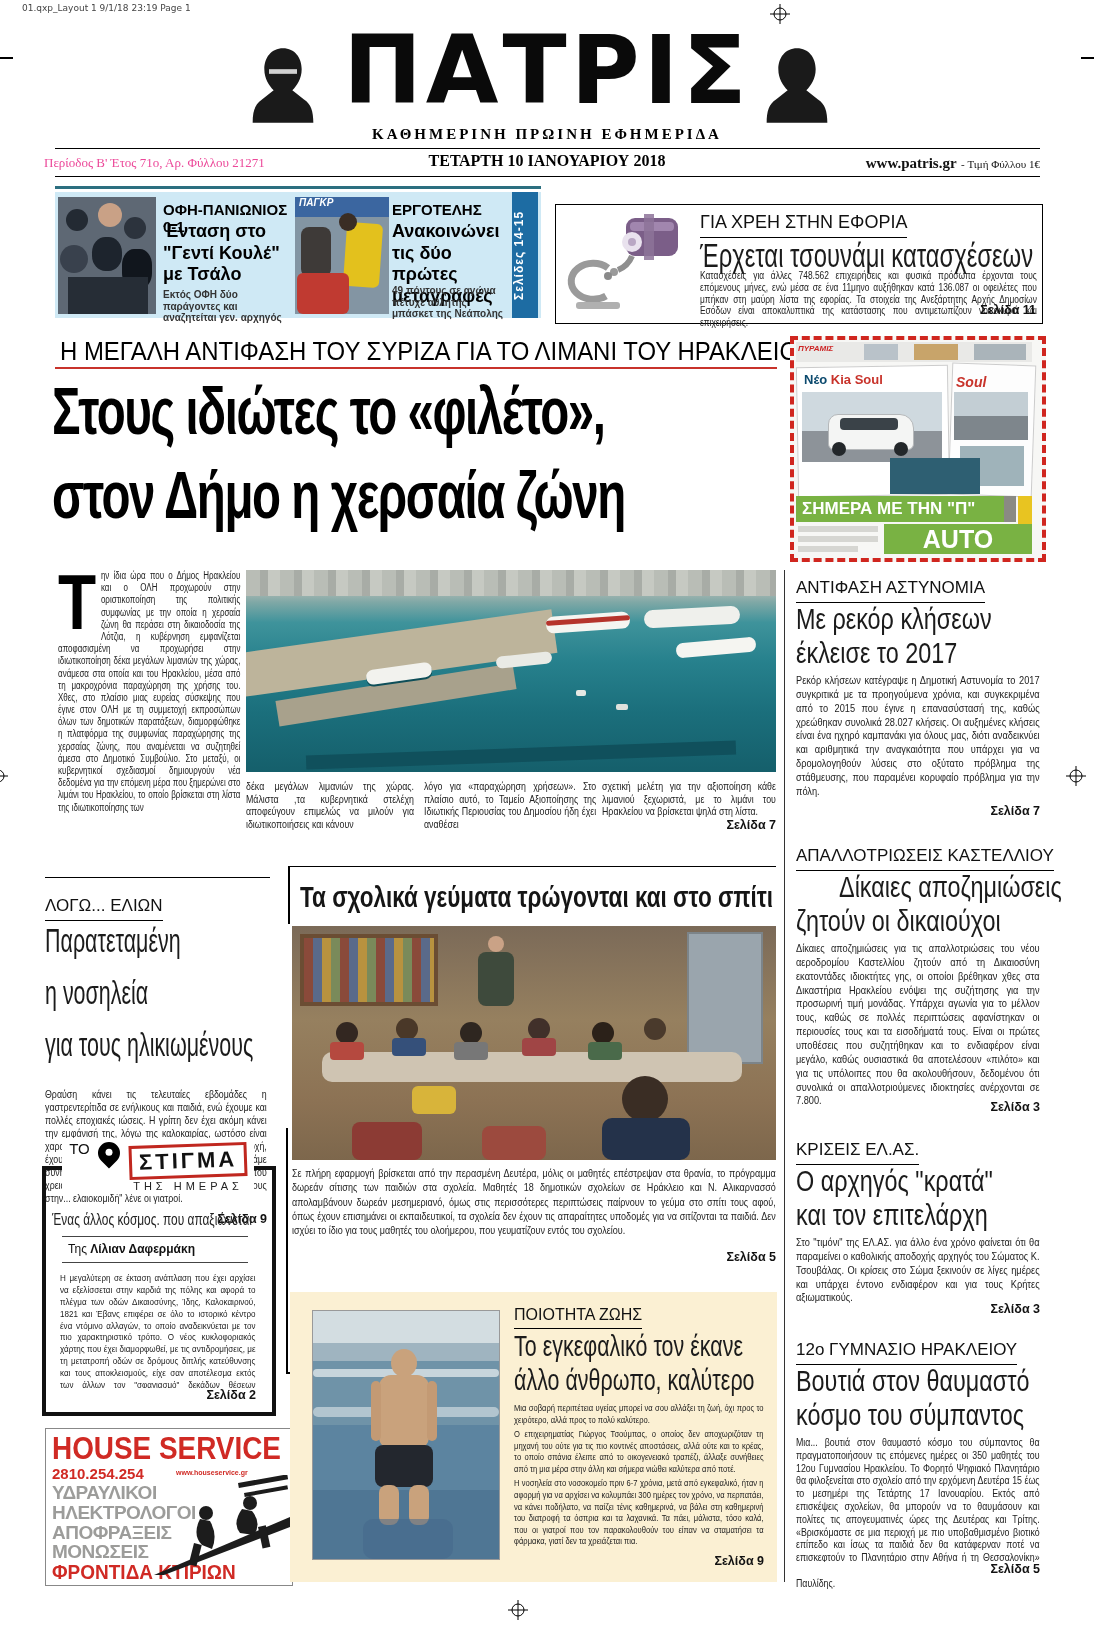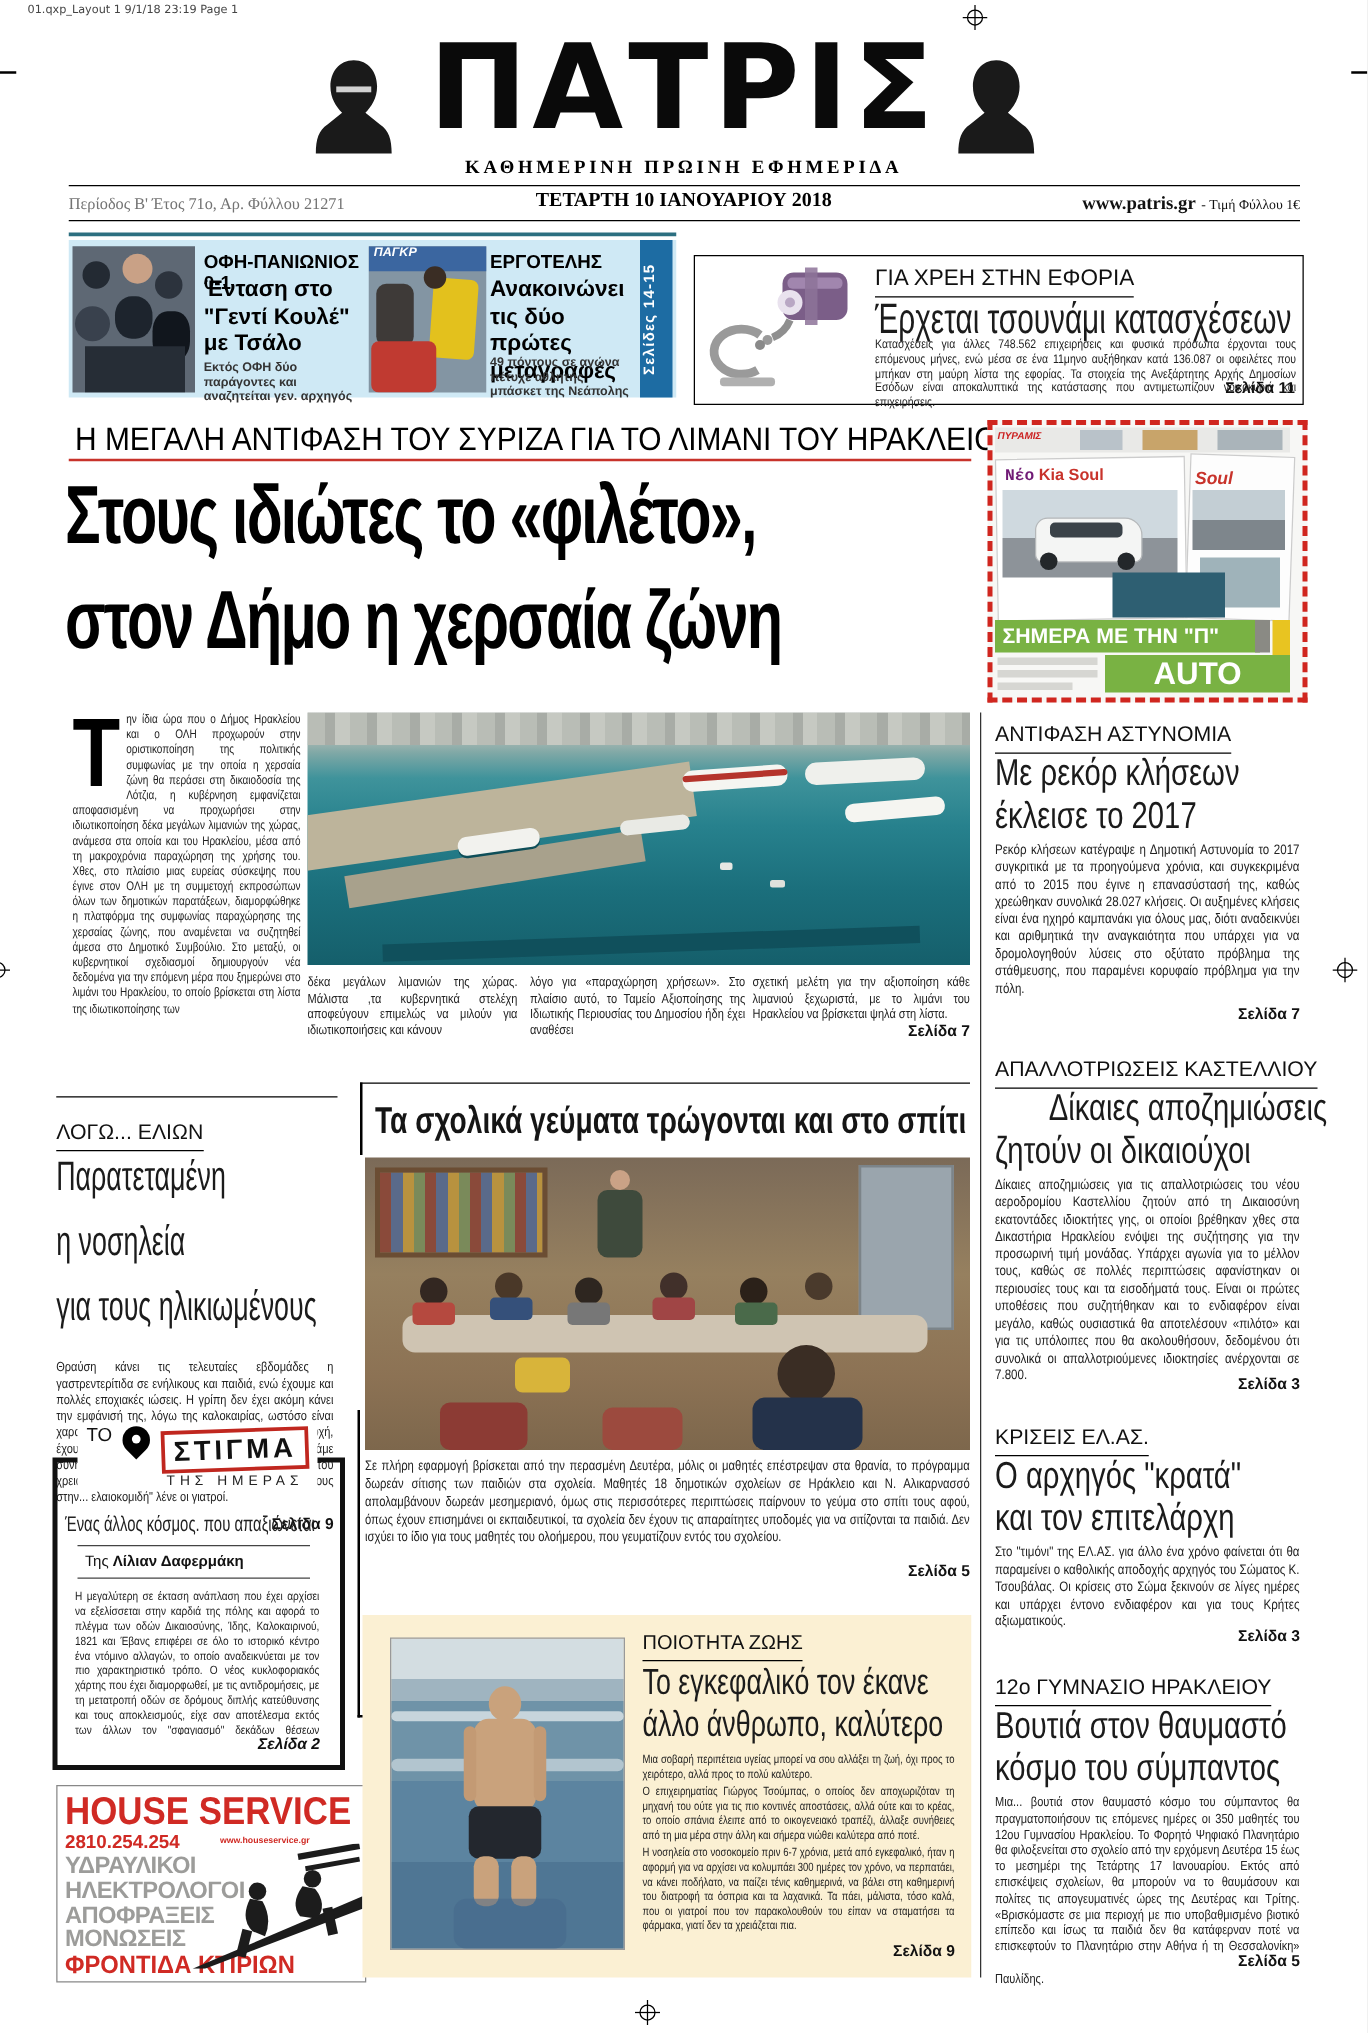--- a/index.html
+++ b/index.html
@@ -57,21 +57,21 @@
   <svg class="s" style="left:248px;top:40px;" width="70" height="84" viewBox="0 0 60 70">
       <path d="M30 6 C40 6 46 14 46 24 C46 32 42 38 38 42 L48 50 C54 54 56 60 56 70 L4 70 C4 60 6 54 12 50 L22 42 C18 38 14 32 14 24 C14 14 20 6 30 6 Z" fill="#1a1a1a"></path>
       <rect x="18" y="24" width="24" height="4" fill="#fff" opacity=".8"></rect>
     </svg>
   <svg class="s" style="left:762px;top:40px;" width="70" height="84" viewBox="0 0 60 70">
       <path d="M30 6 C40 6 46 14 46 24 C46 32 42 38 38 42 L48 50 C54 54 56 60 56 70 L4 70 C4 60 6 54 12 50 L22 42 C18 38 14 32 14 24 C14 14 20 6 30 6 Z" fill="#1a1a1a"></path>
     </svg>
   <div class="s" style="left:0;top:16px;width:1094px;text-align:center;font-family:'DejaVu Sans',sans-serif;font-weight:900;font-size:94px;letter-spacing:4px;color:#0a0a0a;">ΠΑΤΡΙΣ</div>
   <div class="s serif" style="left:0;top:126px;width:1094px;text-align:center;font-weight:bold;font-size:15px;letter-spacing:3px;color:#000;">ΚΑΘΗΜΕΡΙΝΗ ΠΡΩΙΝΗ ΕΦΗΜΕΡΙΔΑ</div>
   <div class="s rule" style="left:55px;top:148px;width:985px;height:1px;"></div>
-  <div class="s serif" style="left:55px;top:155px;font-size:13px;color:#737373;">Περίοδος Β' Έτος 71ο, Αρ. Φύλλου 21271</div>
+  <div class="s serif" style="left:44px;top:155px;font-size:13px;color:#ec4899;">Περίοδος Β' Έτος 71ο, Αρ. Φύλλου 21271</div>
   <div class="s serif" style="left:0;top:152px;width:1094px;text-align:center;font-weight:bold;font-size:16px;color:#000;">ΤΕΤΑΡΤΗ 10 ΙΑΝΟΥΑΡΙΟΥ 2018</div>
   <div class="s" style="left:860px;top:154px;width:180px;text-align:right;"><span class="serif" style="font-weight:bold;font-size:15px;">www.patris.gr</span> <span class="serif" style="font-size:11px;">- Τιμή Φύλλου 1€</span></div>
   <div class="s rule" style="left:55px;top:176px;width:985px;height:1px;"></div>
   <div class="s" style="left:55px;top:186px;width:486px;height:3px;background:#2c6f80;"></div>
 
   <div class="s" style="left:55px;top:192px;width:486px;height:126px;background:#cfe9f5;"></div>
   <div class="s photo" style="left:58px;top:197px;width:98px;height:117px;background:#5e6874;">
     <div class="s" style="left:8px;top:12px;width:22px;height:22px;border-radius:50%;background:#232a33;"></div>
     <div class="s" style="left:40px;top:6px;width:24px;height:24px;border-radius:50%;background:#c9a186;"></div>
     <div class="s" style="left:66px;top:20px;width:22px;height:22px;border-radius:50%;background:#2c333d;"></div>
@@ -121,21 +121,21 @@
   <div class="s" style="left:52px;top:462px;"><span class="cx hl-main">στον Δήμο η χερσαία ζώνη</span></div>
 
   <div class="s photo" style="left:790px;top:336px;width:248px;height:218px;border:4px dashed #d0261f;background:#f7f7f5;">
     <div class="s" style="left:2px;top:2px;width:236px;height:20px;background:#e9e9e7;"></div>
     <div class="s" style="left:4px;top:4px;font-size:8px;font-weight:bold;font-style:italic;color:#c22;">ΠΥΡΑΜΙΣ</div>
     <div class="s" style="left:70px;top:4px;width:34px;height:16px;background:#b9c2c9;"></div>
     <div class="s" style="left:120px;top:4px;width:44px;height:16px;background:#c8a46a;"></div>
     <div class="s" style="left:180px;top:4px;width:52px;height:16px;background:#aab4ba;"></div>
     <div class="s" style="left:3px;top:26px;width:150px;height:128px;background:#ffffff;border:1px solid #ccc;transform:rotate(-1deg);"></div>
     <div class="s" style="left:156px;top:24px;width:82px;height:130px;background:#fdfdfd;border:1px solid #ccc;transform:rotate(2deg);"></div>
-    <div class="s" style="left:10px;top:32px;font-size:13px;font-weight:bold;"><span style="color:#701a75;font-family:Liberation Mono, monospace;">Νέο</span> <span style="color:#c8332b;">Kia Soul</span></div>
+    <div class="s" style="left:10px;top:32px;font-size:13px;font-weight:bold;"><span style="color:#0c4a6e;">Νέο</span> <span style="color:#c8332b;">Kia Soul</span></div>
     <div class="s" style="left:162px;top:34px;font-size:14px;font-weight:bold;font-style:italic;color:#c8332b;">Soul</div>
     <div class="s" style="left:8px;top:52px;width:140px;height:70px;background:linear-gradient(180deg,#cfd9df 0 55%,#8d9399 55% 100%);">
       <div class="s" style="left:26px;top:22px;width:84px;height:34px;background:#f4f5f4;border-radius:10px 14px 6px 6px;border:1px solid #b5b8ba;"></div>
       <div class="s" style="left:38px;top:26px;width:58px;height:12px;background:#3a4248;border-radius:4px;"></div>
       <div class="s" style="left:30px;top:50px;width:14px;height:14px;border-radius:50%;background:#23272a;"></div>
       <div class="s" style="left:92px;top:50px;width:14px;height:14px;border-radius:50%;background:#23272a;"></div>
     </div>
     <div class="s" style="left:160px;top:52px;width:74px;height:48px;background:linear-gradient(180deg,#c3ced4 0 50%,#7e868c 50%);"></div>
     <div class="s" style="left:166px;top:106px;width:64px;height:40px;background:#9fb3ba;"></div>
     <div class="s" style="left:96px;top:118px;width:90px;height:36px;background:#2e5f72;"></div>
@@ -227,21 +227,21 @@
     <span style="display:inline-block;border:3px solid #c0271f;color:#111;font-weight:bold;font-size:22px;letter-spacing:3px;padding:1px 7px;transform:rotate(-2deg);background:#fff;">ΣΤΙΓΜΑ</span>
     <div style="font-size:11px;letter-spacing:4px;color:#222;margin-top:2px;padding-left:60px;">ΤΗΣ ΗΜΕΡΑΣ</div>
   </div>
   <div class="s" style="left:52px;top:1210px;width:206px;text-align:center;"><span class="cx" style="font-size:17px;color:#222;transform:scaleX(.7);">Ένας άλλος κόσμος. που απαξιώνεται</span></div>
   <div class="s" style="left:62px;top:1236px;width:186px;height:1px;background:#444;"></div>
   <div class="s" style="left:68px;top:1242px;font-size:12px;"><span>Της</span> <b>Λίλιαν Δαφερμάκη</b></div>
   <div class="s" style="left:62px;top:1262px;width:186px;height:1px;background:#444;"></div>
   <div class="s" style="left:60px;top:1272px;width:196px;">
       <div class="bodytxt" style="width:230px;transform:scaleX(.85);font-size:9.5px;line-height:1.25;">Η μεγαλύτερη σε έκταση ανάπλαση που έχει αρχίσει να εξελίσσεται στην καρδιά της πόλης και αφορά το πλέγμα των οδών Δικαιοσύνης, Ίδης, Καλοκαιρινού, 1821 και Έβανς επιφέρει σε όλο το ιστορικό κέντρο ένα ντόμινο αλλαγών, το οποίο αναδεικνύεται με τον πιο χαρακτηριστικό τρόπο. Ο νέος κυκλοφοριακός χάρτης που έχει διαμορφωθεί, με τις αντιδρομήσεις, με τη μετατροπή οδών σε δρόμους διπλής κατεύθυνσης και τους αποκλεισμούς, είχε σαν αποτέλεσμα εκτός των άλλων τον "σφαγιασμό" δεκάδων θέσεων στάθμευσης (νόμιμων και μη).</div>
     </div>
-  <div class="s pref" style="left:60px;top:1388px;width:196px;background:#fff;font-style:italic;">Σελίδα 2</div>
+  <div class="s pref" style="left:60px;top:1388px;width:196px;background:#fff;">Σελίδα 2</div>
 
   <div class="s" style="left:45px;top:1428px;width:246px;height:156px;border:1px solid #888;background:#fff;overflow:hidden;">
     <div class="s" style="left:6px;top:2px;"><span class="cx" style="font-size:31px;font-weight:900;color:#d02a24;transform:scaleX(.9);">HOUSE SERVICE</span></div>
     <div class="s" style="left:6px;top:36px;font-size:15px;font-weight:bold;color:#d02a24;">2810.254.254</div>
     <div class="s" style="left:130px;top:40px;font-size:7px;font-weight:bold;color:#d02a24;">www.houseservice.gr</div>
     <div class="s" style="left:6px;top:54px;font-size:19px;font-weight:900;color:#9c9c9a;line-height:1.04;letter-spacing:-0.5px;">
       <div>ΥΔΡΑΥΛΙΚΟΙ</div>
       <div>ΗΛΕΚΤΡΟΛΟΓΟΙ</div>
       <div>ΑΠΟΦΡΑΞΕΙΣ</div>
       <div>ΜΟΝΩΣΕΙΣ</div>

